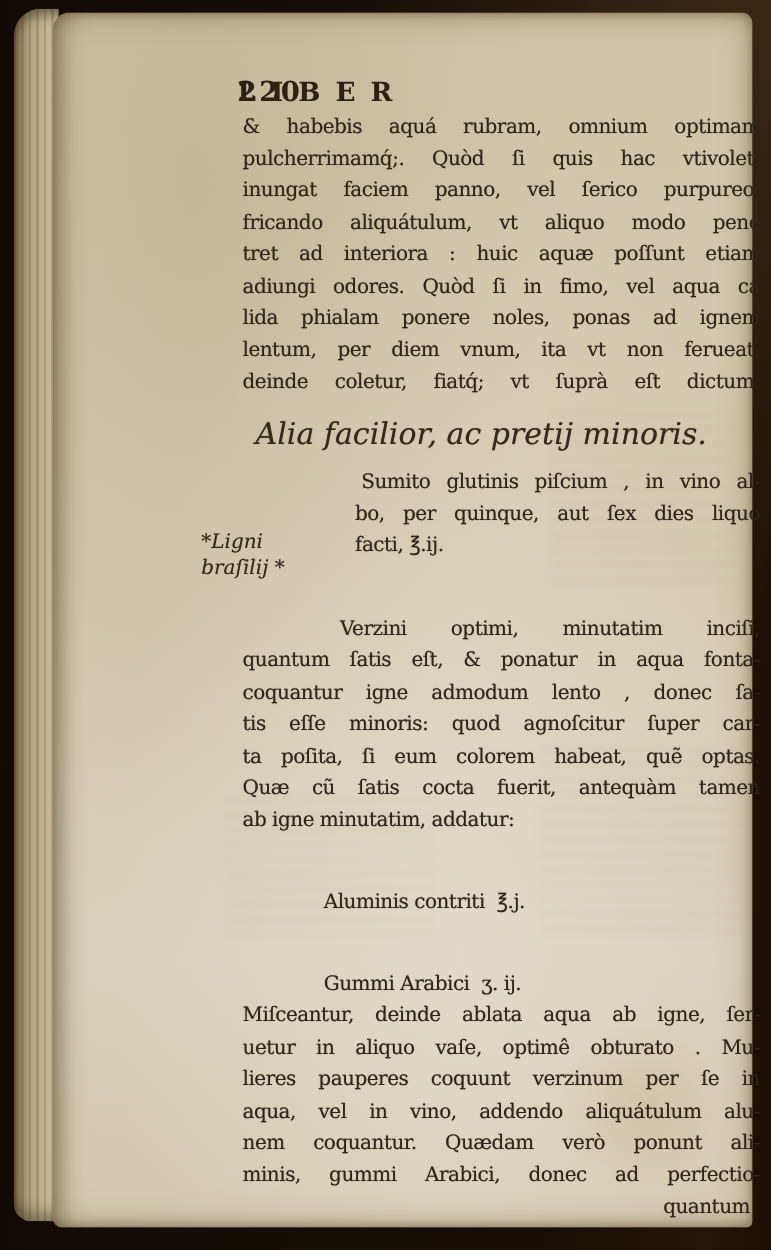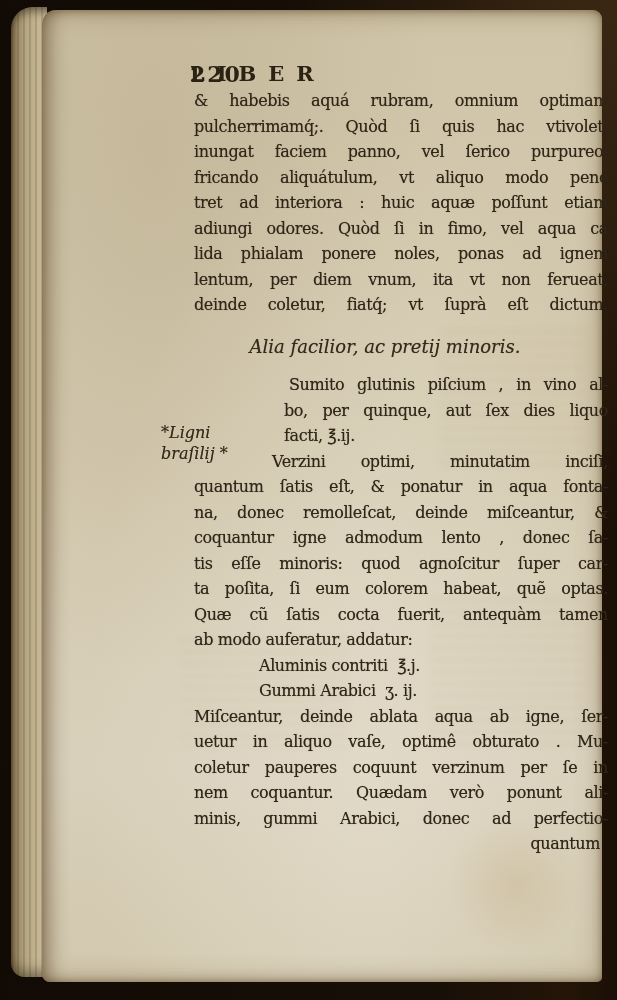--- a/index.html
+++ b/index.html
@@ -49,24 +49,24 @@
   .running-title{position:absolute;left:0;right:0;top:0;text-align:left;font-size:21px;font-weight:bold;
     letter-spacing:12px;text-indent:12px;color:#2b2214;}
   .para{position:absolute;left:16px;width:100%;font-size:16px;letter-spacing:-0.4px;}
   .para1{top:88px;}
   .recipe{top:372px;}
   .line{height:25.5px;line-height:25.5px;white-space:pre-wrap;
     text-shadow:0 0 .7px rgba(48,38,22,.55);}
   .j{text-align:justify;text-align-last:justify;}
   .ind95{padding-left:95px;}
   .ind90{padding-left:90px;}
-  .ind78{padding-left:78px;}
-  .ind65{padding-left:65px;}
+  .ind78{padding-left:78px;margin-top:41px;}
+  .ind65{padding-left:65px;margin-top:40px;}
   .section-heading{position:absolute;top:334px;left:0;width:100%;text-align:center;
-    font-style:italic;font-size:18px;height:26px;line-height:26px;color:#342a1a;
+    font-style:italic;font-size:24px;height:26px;line-height:26px;color:#342a1a;
     text-shadow:0 0 .7px rgba(48,38,22,.5);}
   .margin-note{position:absolute;left:-17px;top:423px;width:92px;
     font-style:italic;font-size:16px;line-height:20.5px;color:#342a1a;white-space:nowrap;
     text-shadow:0 0 .6px rgba(48,38,22,.5);}
   .catchword{text-align:left;padding-right:8px;text-align-last:right;}
   .oz{font-family:"DejaVu Serif","DejaVu Sans",serif;}
 </style>
 </head>
 <body>
 
@@ -103,29 +103,29 @@
     <div>*Ligni</div>
     <div>braſilij *</div>
   </div>
 
   <div class="para recipe">
     <div class="line j ind95">Sumito glutinis piſcium , in vino al-</div>
     <div class="line j ind90">bo, per quinque, aut ſex dies liquo</div>
     <div class="line ind90 oz">facti, ℥.ij.</div>
     <div class="line j ind78">Verzini optimi, minutatim inciſi,</div>
     <div class="line j">quantum ſatis eſt, &amp; ponatur in aqua fonta-</div>
-    <div class="line j">na, donec remolleſcat, deinde miſceantur, &amp;</div>
     <div class="line j">coquantur igne admodum lento , donec ſa-</div>
     <div class="line j">tis eſſe minoris: quod agnoſcitur ſuper car-</div>
     <div class="line j">ta poſita, ſi eum colorem habeat, quẽ optas.</div>
     <div class="line j">Quæ cũ ſatis cocta fuerit, antequàm tamen</div>
-    <div class="line">ab modo auferatur, addatur:</div>
+    <div class="line">ab igne minutatim, addatur:</div>
     <div class="line ind65 oz">Aluminis contriti  ℥.j.</div>
     <div class="line ind65 oz">Gummi Arabici  ʒ. ij.</div>
     <div class="line j">Miſceantur, deinde ablata aqua ab igne, ſer-</div>
     <div class="line j">uetur in aliquo vaſe, optimê obturato . Mu-</div>
-    <div class="line j">coletur pauperes coquunt verzinum per ſe in</div>
+    <div class="line j">lieres pauperes coquunt verzinum per ſe in</div>
+    <div class="line j">aqua, vel in vino, addendo aliquátulum alu-</div>
     <div class="line j">nem coquantur. Quædam verò ponunt ali-</div>
     <div class="line j">minis, gummi Arabici, donec ad perfectio-</div>
     <div class="line catchword">quantum</div>
   </div>
 
 </div>
 
 </body></html>

